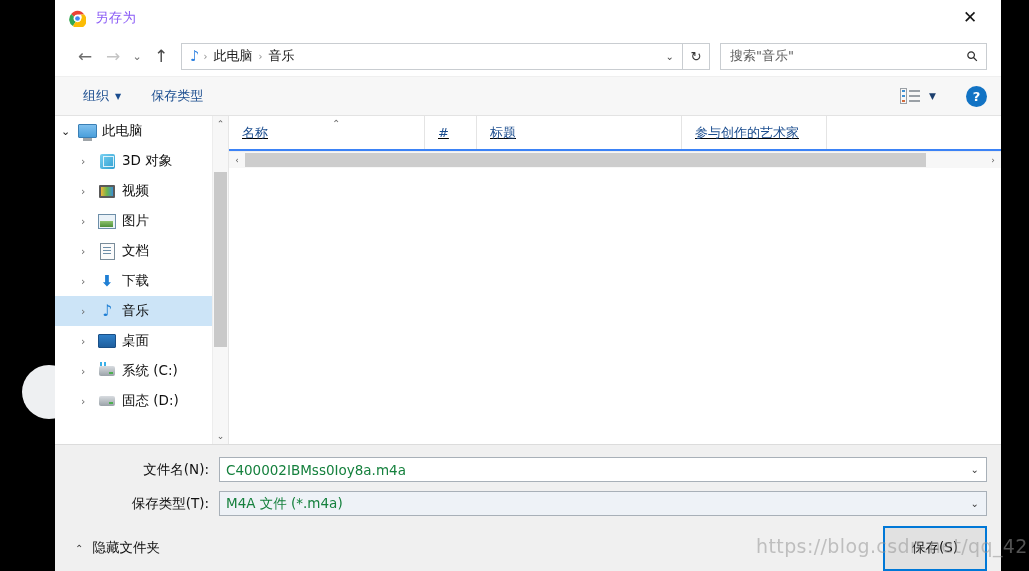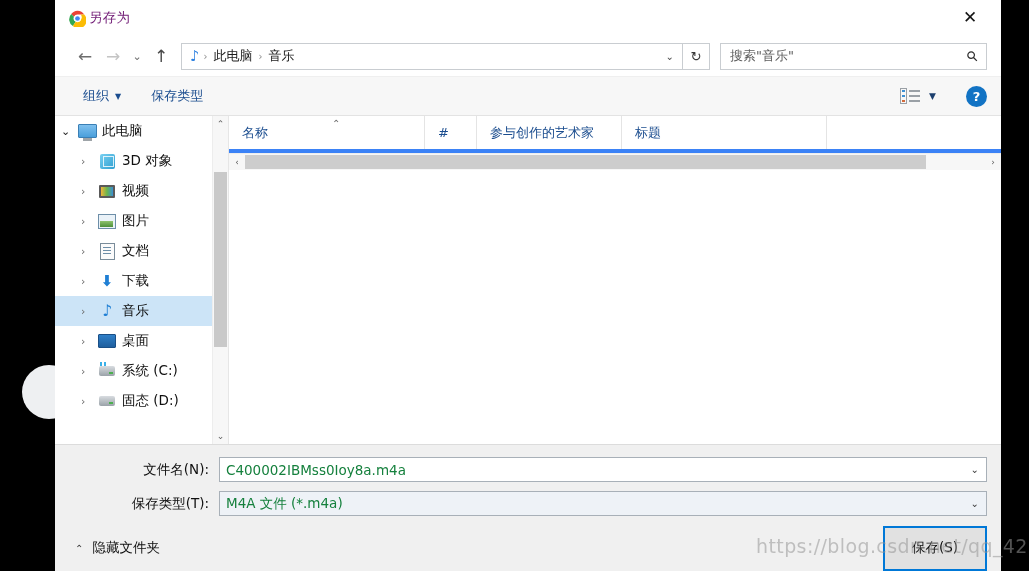--- a/index.html
+++ b/index.html
@@ -64,23 +64,23 @@
     position: relative;
     flex: none;
   }
   .chrome-icon {
     width: 17px;
     height: 17px;
     margin-left: 14px;
     flex: none;
   }
   .title-text {
-    margin-left: 3px;
+    margin-left: 9px;
     font-size: 13.5px;
-    color: #701a75;
+    color: #8b5cf6;
     letter-spacing: .3px;
   }
   .close-btn {
     position: absolute;
     right: 9px;
     top: 2px;
     width: 44px;
     height: 30px;
     display: flex;
     align-items: center;
@@ -351,24 +351,25 @@
     position: relative;
     border-left: 1px solid #e6e6e6;
     display: flex;
     flex-direction: column;
     min-width: 0;
   }
   .col-head {
     height: 33px;
     display: flex;
     align-items: center;
-    border-bottom: 4px solid #3b82f6;
-    background: #ffffff;
-    flex: none;
-    position: relative;
+    border-bottom: 2px solid #3b82f6;
+    background: #ffffff;
+    flex: none;
+    position: relative;
+    text-decoration: underline;
   }
   .col {
     font-size: 13px;
     color: #1b4d8f;
     padding-left: 13px;
     border-right: 1px solid #e4e4e4;
     height: 33px;
     display: flex;
     align-items: center;
     box-sizing: border-box;
@@ -663,22 +664,22 @@
         </div>
       </div>
 
       <div class="filelist">
         <div class="col-head">
           <div class="col c-name">
             <span>名称</span>
             <span class="sort-arrow">⌃</span>
           </div>
           <div class="col c-num">#</div>
+          <div class="col c-title">标题</div>
           <div class="col c-artist">参与创作的艺术家</div>
-          <div class="col c-title">标题</div>
         </div>
         <div class="h-scroll">
           <div class="arrow">‹</div>
           <div class="track">
             <div class="thumb"></div>
           </div>
           <div class="arrow">›</div>
         </div>
       </div>
     </div>

